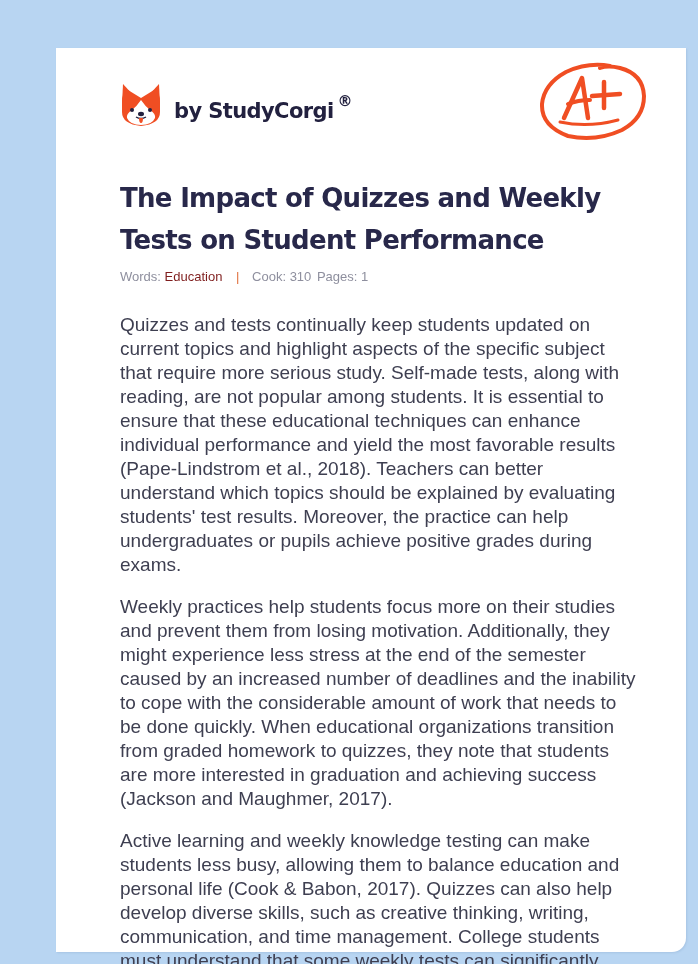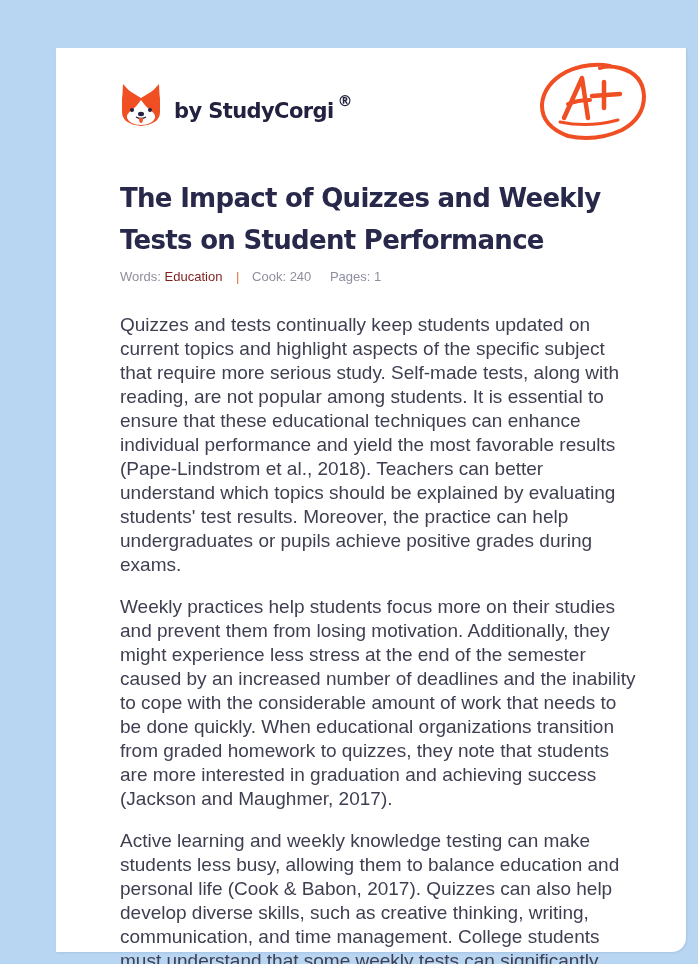--- a/index.html
+++ b/index.html
@@ -92,21 +92,21 @@
       white-space: nowrap;
     }
     .meta .topic-value {
       color: #7f1d1d;
     }
     .meta .sep {
       color: #e0703d;
       margin: 0 9px 0 10px;
     }
     .meta .pages {
-      margin-left: 15px;
+      margin-left: 2px;
     }
     .body-text {
       position: absolute;
       left: 64px;
       top: 265px;
       width: 520px;
       font-family: "Liberation Sans", sans-serif;
       font-size: 19px;
       line-height: 24px;
       color: #3e3f51;
@@ -159,21 +159,21 @@
     </svg>
   </div>
 
   <h1 class="title">The Impact of Quizzes and Weekly Tests on Student Performance</h1>
 
   <div class="meta">
     <span>Words:</span>
     <span class="topic-value">Education</span>
     <span class="sep">|</span>
     <span>Cook:</span>
-    <span>240</span>
+    <span>310</span>
     <span class="pages">Pages:</span>
     <span>1</span>
   </div>
 
   <div class="body-text">
     <p>Quizzes and tests continually keep students updated on current topics and highlight aspects of the specific subject that require more serious study. Self-made tests, along with reading, are not popular among students. It is essential to ensure that these educational techniques can enhance individual performance and yield the most favorable results (Pape-Lindstrom et al., 2018). Teachers can better understand which topics should be explained by evaluating students' test results. Moreover, the practice can help undergraduates or pupils achieve positive grades during exams.</p>
     <p>Weekly practices help students focus more on their studies and prevent them from losing motivation. Additionally, they might experience less stress at the end of the semester caused by an increased number of deadlines and the inability to cope with the considerable amount of work that needs to be done quickly. When educational organizations transition from graded homework to quizzes, they note that students are more interested in graduation and achieving success (Jackson and Maughmer, 2017).</p>
     <p>Active learning and weekly knowledge testing can make students less busy, allowing them to balance education and personal life (Cook &amp; Babon, 2017). Quizzes can also help develop diverse skills, such as creative thinking, writing, communication, and time management. College students must understand that some weekly tests can significantly impact their final semester marks, and in this case, the relationship to this technique will not be indifferent.</p>
   </div>
 

